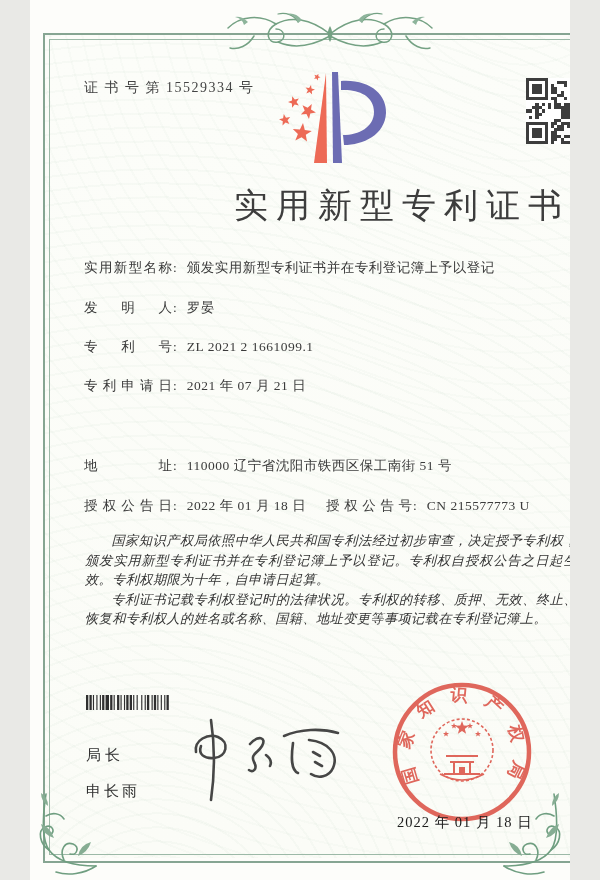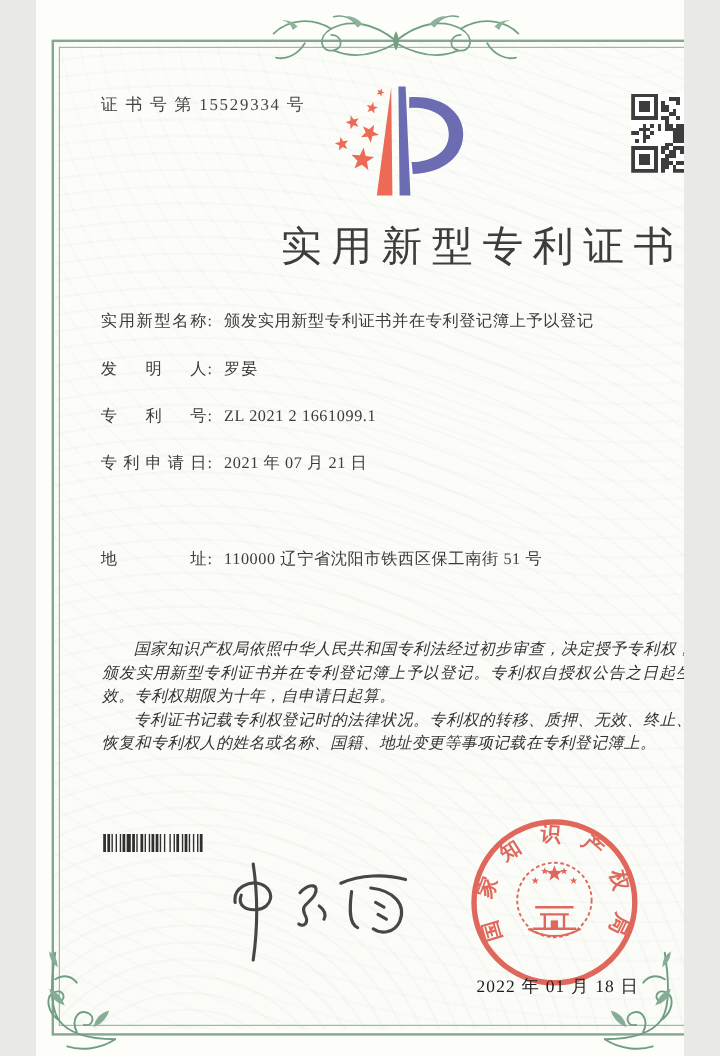--- a/index.html
+++ b/index.html
@@ -279,20 +279,26 @@
   </div>
   <div class="row r3">
     <span class="lbl">专利号</span><span class="colon">:</span><span class="val">ZL 2021 2 1661099.1</span>
   </div>
   <div class="row r4">
     <span class="lbl">专利申请日</span><span class="colon">:</span><span class="val">2021 年 07 月 21 日</span>
   </div>
   <div class="row r6">
     <span class="lbl">地址</span><span class="colon">:</span><span class="val">110000 辽宁省沈阳市铁西区保工南街 51 号</span>
   </div>
+  <div class="row r7">
+    <span class="lbl">授权公告日</span><span class="colon">:</span><span class="val">2022 年 01 月 18 日</span>
+    <span class="grant-no">
+      <span class="lbl">授权公告号</span><span class="colon">:</span><span class="val">CN 215577773 U</span>
+    </span>
+  </div>
 
   <div class="paras">
     <p>国家知识产权局依照中华人民共和国专利法经过初步审查，决定授予专利权，颁发实用新型专利证书并在专利登记簿上予以登记。专利权自授权公告之日起生效。专利权期限为十年，自申请日起算。</p>
     <p>专利证书记载专利权登记时的法律状况。专利权的转移、质押、无效、终止、恢复和专利权人的姓名或名称、国籍、地址变更等事项记载在专利登记簿上。</p>
   </div>
 
   <svg class="barcode" width="168" height="15" viewBox="0 0 168 15">
     <g id="barcode-bars" fill="#2f2f2f">
         <rect x="1.00" y="0" width="2.30" height="15"></rect>
         <rect x="4.45" y="0" width="2.30" height="15"></rect>
@@ -315,20 +321,24 @@
         <rect x="61.95" y="0" width="2.30" height="15"></rect>
         <rect x="66.55" y="0" width="1.15" height="15"></rect>
         <rect x="68.85" y="0" width="2.30" height="15"></rect>
         <rect x="72.30" y="0" width="1.15" height="15"></rect>
         <rect x="75.75" y="0" width="1.15" height="15"></rect>
         <rect x="79.20" y="0" width="1.15" height="15"></rect>
         <rect x="81.50" y="0" width="2.30" height="15"></rect>
       </g>
   </svg>
 
+  <div class="signer">
+    <span class="t">局长</span>
+    <span class="n">申长雨</span>
+  </div>
 
   <svg class="signature" width="175" height="98" viewBox="0 0 175 98">
     <g fill="none" stroke="#2e2e2e" stroke-width="2.6" stroke-linecap="round" opacity="0.88">
       <path d="M18,42 C16,30 30,23 40,27 C52,32 49,47 36,48 C26,49 20,44 23,36"></path>
       <path d="M33,10 C36,30 38,55 33,90"></path>
       <path d="M72,34 C80,25 89,27 84,36 C80,43 72,44 76,52 C80,59 75,63 71,60"></path>
       <path d="M88,45 C92,48 94,52 92,56"></path>
       <path d="M106,26 C122,19 143,18 160,23"></path>
       <path d="M115,33 C113,48 113,60 120,63"></path>
       <path d="M131,30 C150,32 161,44 155,58 C151,67 140,69 133,64"></path>

